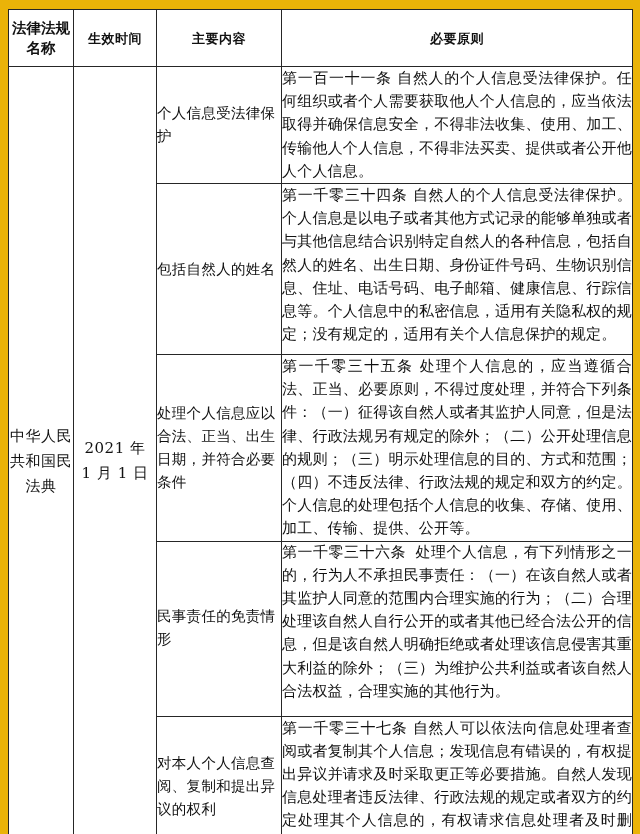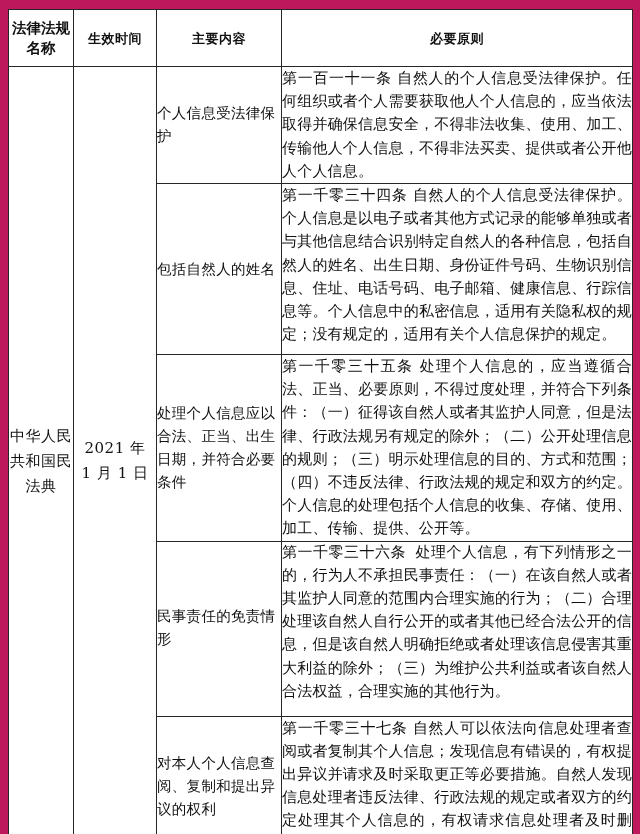--- a/index.html
+++ b/index.html
@@ -13,21 +13,21 @@
     height: 834px;
     font-family: "DejaVu Serif", "Liberation Serif", serif;
     color: #1a1a1a;
     overflow: hidden;
   }
 
   .page {
     position: relative;
     width: 640px;
     height: 834px;
-    background: #be185d;
+    background: #eab308;
     box-sizing: border-box;
   }
 
   table.law-table {
     position: absolute;
     left: 8px;
     top: 9px;
     width: 624px;
     border-collapse: collapse;
     table-layout: fixed;

